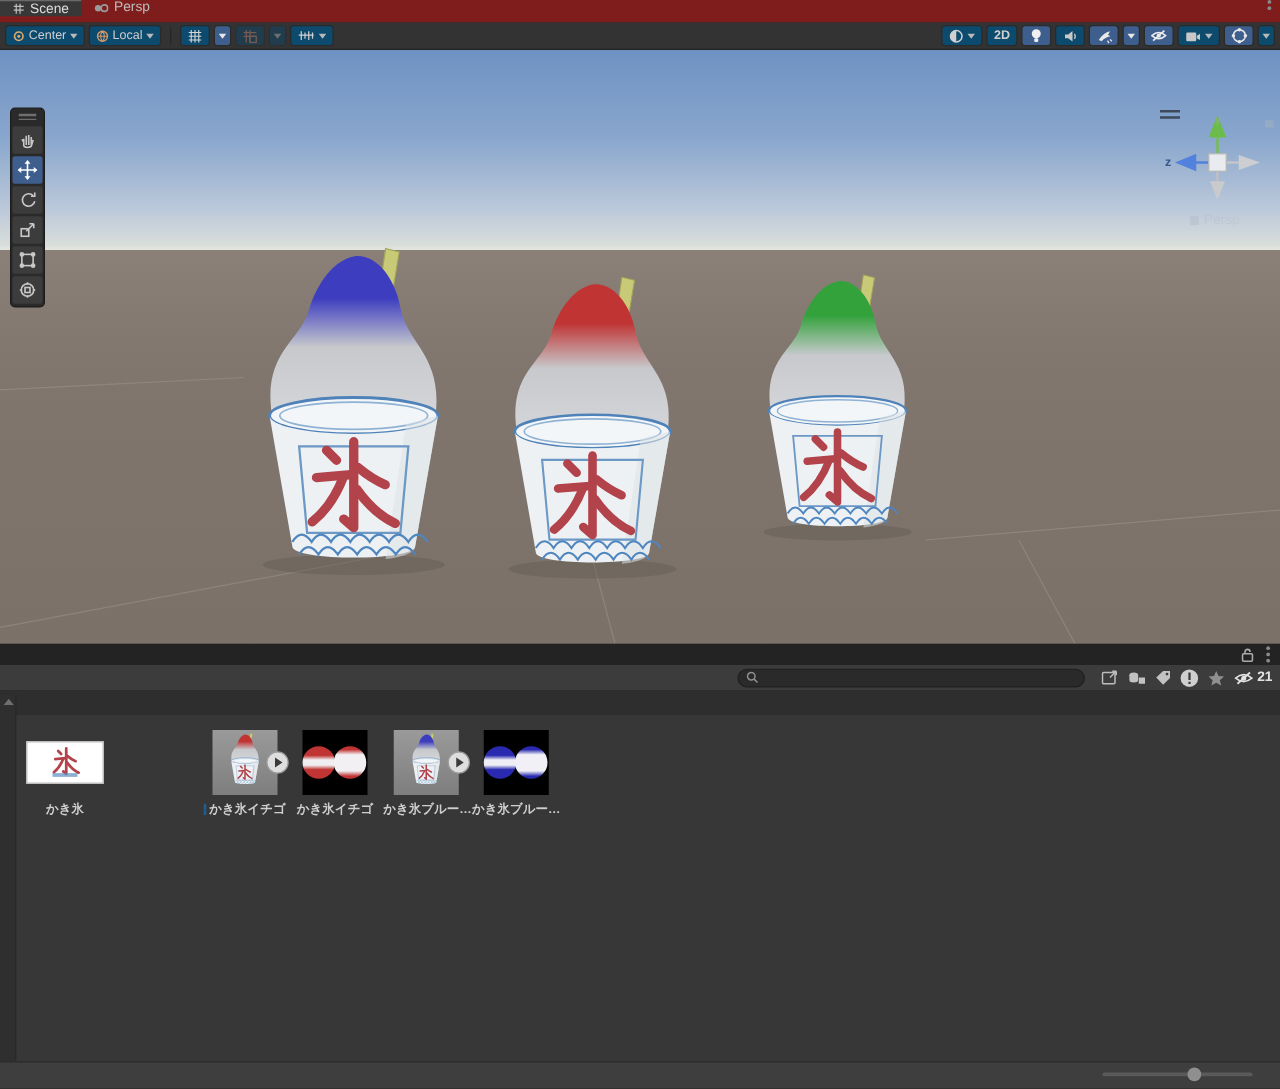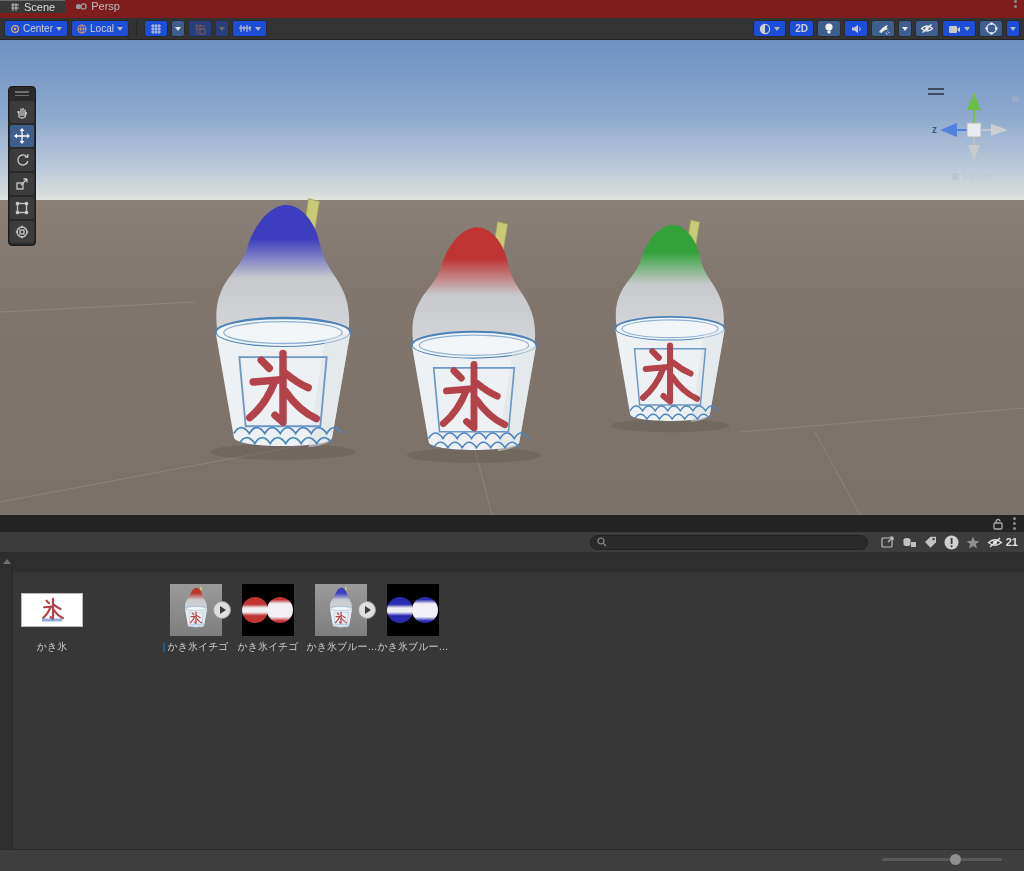--- a/index.html
+++ b/index.html
@@ -8,21 +8,21 @@
   .abs{position:absolute;}
 
   
   #tabbar{left:0;top:0;width:1024px;height:18px;background:#7f1d1d;display:flex;align-items:flex-start;}
   .tab{display:flex;align-items:center;gap:4px;padding:0 10px;color:#bdbdbd;font-size:11px;}
   .tab.active{background:#383838;border-top:1px solid #6a6a6a;color:#dddddd;}
   .kebab{width:3px;height:3px;border-radius:50%;background:#8a8a8a;box-shadow:0 -5px 0 #8a8a8a,0 5px 0 #8a8a8a;}
 
   
   #toolbar{left:0;top:18px;width:1024px;height:22px;background:#333333;border-bottom:1px solid #232323;display:flex;align-items:center;padding:0 4px;gap:3px;}
-  .tbtn{height:17px;background:#1d4ed8;border:1px solid #2a2a2a;border-radius:3px;display:flex;align-items:center;gap:3px;padding:0 5px;color:#cfcfcf;font-size:10px;}
+  .tbtn{height:17px;background:#0c4a6e;border:1px solid #2a2a2a;border-radius:3px;display:flex;align-items:center;gap:3px;padding:0 5px;color:#cfcfcf;font-size:10px;}
   .tbtn.blue{background:#3e5f8e;}
   .tbtn.sq{width:24px;justify-content:center;padding:0;}
   .caret{width:0;height:0;border-left:3px solid transparent;border-right:3px solid transparent;border-top:4px solid #b9b9b9;}
   .vsep{width:1px;height:14px;background:#262626;margin:0 4px;}
   .spacer{flex:1;}
   .dim{opacity:.45;}
 
   
   #scene{left:0;top:40px;width:1024px;height:475px;overflow:hidden;background:#7f766e;}
   #sky{left:0;top:0;width:1024px;height:160px;background:linear-gradient(180deg,#6e92c3 0%,#8aa7cd 45%,#bcc9da 80%,#d8ddda 97%,#e3e6e0 100%);}
@@ -53,21 +53,21 @@
   #pj-scroll{left:0;top:556px;width:13px;height:308px;background:#2f2f2f;border-right:1px solid #292929;}
   .sb-arrow{position:absolute;left:3px;width:0;height:0;border-left:4px solid transparent;border-right:4px solid transparent;}
   .sb-up{top:3px;border-bottom:5px solid #6f6f6f;}
   .sb-down{bottom:3px;border-top:5px solid #6f6f6f;}
 
   
   .asset{position:absolute;width:64px;text-align:center;}
   .thumb{position:relative;width:52px;height:52px;margin:0 auto;}
   .thumb.model{background:linear-gradient(180deg,#9a9a9a,#7e7e7e);}
   .thumb.black{background:#000;}
-  .alabel{margin-top:4px;font-size:10px;color:#cfcfcf;white-space:nowrap;display:flex;align-items:center;justify-content:center;gap:2px;}
+  .alabel{margin-top:4px;font-size:10px;color:#cfcfcf;white-space:nowrap;display:flex;align-items:center;justify-content:center;gap:2px;font-weight:bold;}
   .play{position:absolute;right:-9px;top:17px;width:18px;height:18px;border-radius:50%;background:#dedede;border:1px solid #9a9a9a;display:flex;align-items:center;justify-content:center;}
   .play .tri{width:0;height:0;border-top:4px solid transparent;border-bottom:4px solid transparent;border-left:6px solid #3a3a3a;margin-left:2px;}
   .ball{position:absolute;top:13px;width:26px;height:26px;border-radius:50%;}
   .cubeic{width:9px;height:9px;background:linear-gradient(135deg,#7fc1e8 0 50%,#2f7fb8 50% 100%);border:1px solid #1d5e8e;}
   .ballic{width:9px;height:9px;border-radius:50%;background:radial-gradient(circle at 35% 30%,#cfe8ff,#3a78c8 70%);}
 
   
   #zoom-slider{position:absolute;right:22px;top:858px;width:120px;height:3px;background:#5a5a5a;border-radius:2px;}
   #zoom-slider .handle{position:absolute;left:68px;top:-4px;width:11px;height:11px;border-radius:50%;background:#8f8f8f;}
 

